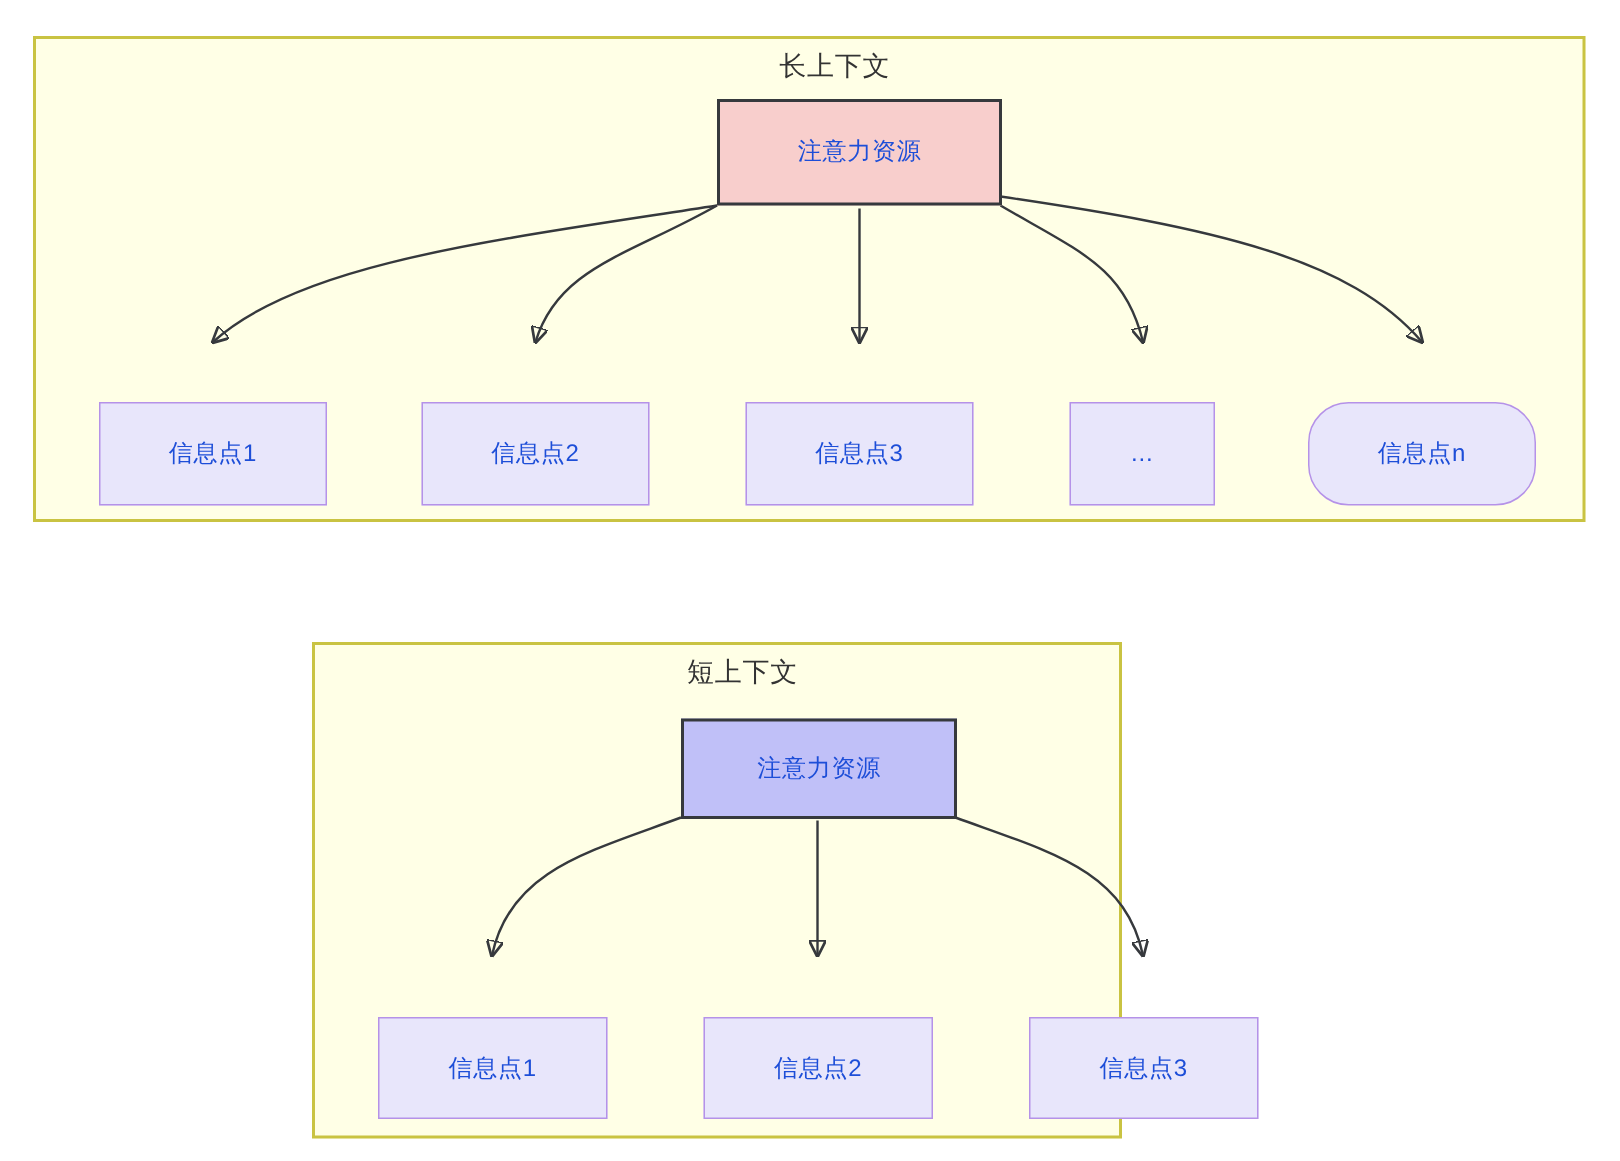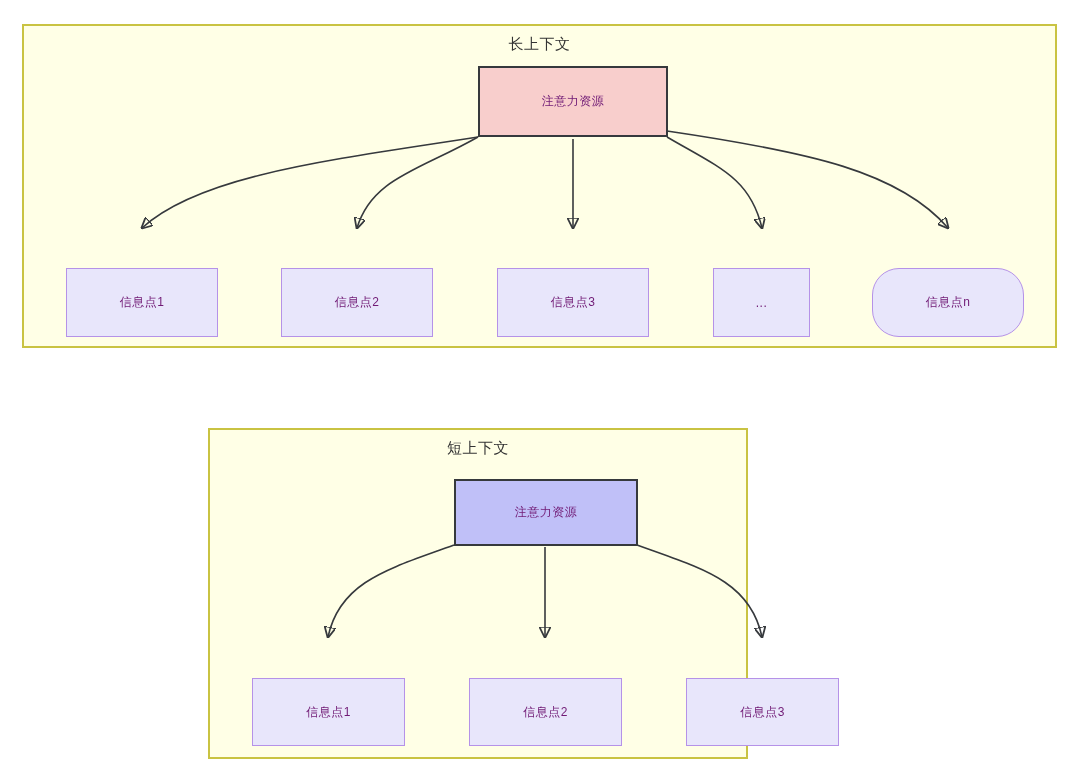--- a/index.html
+++ b/index.html
@@ -20,33 +20,34 @@
     background: #ffffe6;
     border: 2px solid #c9c342;
     box-sizing: border-box;
   }
   .group-title {
     position: absolute;
     top: 8px;
     left: 0;
     width: 100%;
     text-align: center;
-    font-size: 15px;
+    font-size: 18px;
     color: #333333;
     line-height: 20px;
     letter-spacing: 0.5px;
+    padding-left: 17px;
   }
   .node {
     position: absolute;
     box-sizing: border-box;
     display: flex;
     align-items: center;
     justify-content: center;
-    font-size: 12px;
-    color: #701a75;
+    font-size: 16px;
+    color: #1d4ed8;
     letter-spacing: 0.5px;
   }
   .node-root-pink {
     background: #f8cecc;
     border: 2px solid #36393d;
   }
   .node-root-blue {
     background: #c0c0f8;
     border: 2px solid #36393d;
   }

